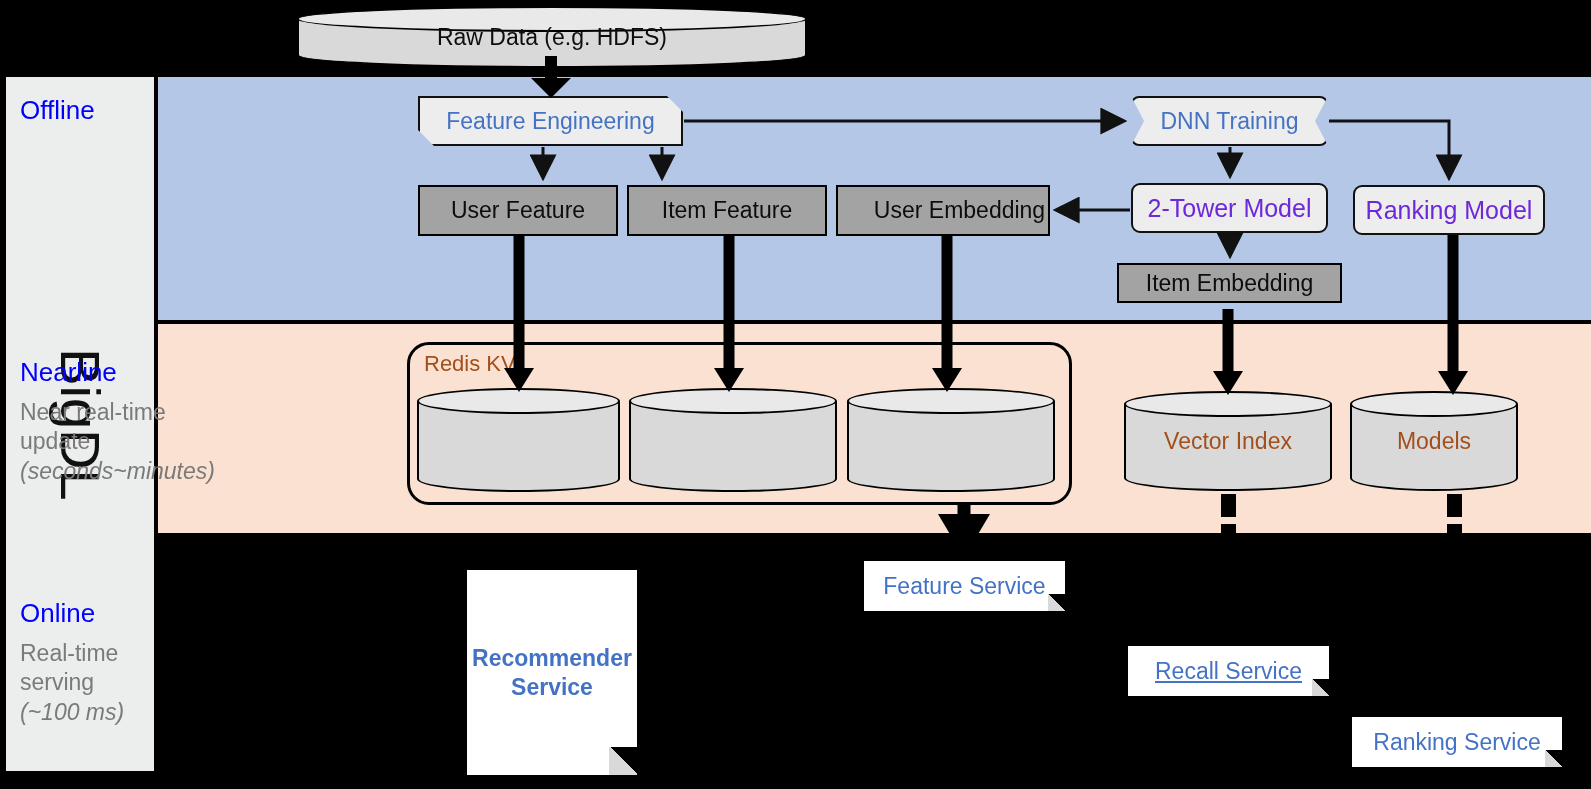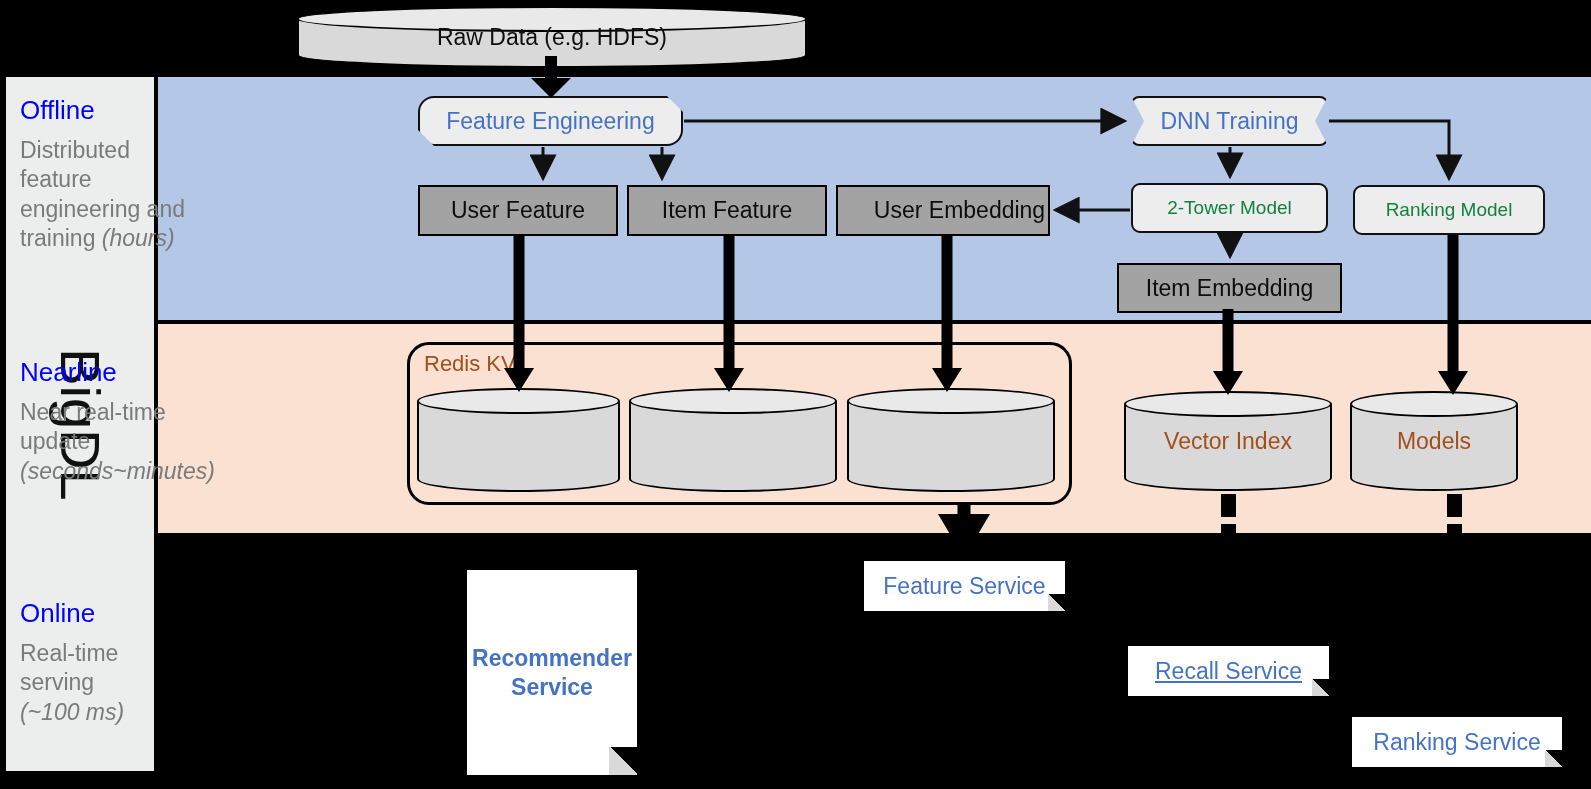--- a/index.html
+++ b/index.html
@@ -45,32 +45,31 @@
     background: #a3a3a3; border: 2px solid #000;
     display: flex; align-items: center; justify-content: center;
     font-size: 23px; color: #0d0d0d;
   }
 
   
   .modelbox {
     background: #ededed; border: 2px solid #111;
     border-radius: 9px;
     display: flex; align-items: center; justify-content: center;
-    font-size: 19px; color: #15803d; text-align: center;
+    font-size: 25px; color: #6d28d9; text-align: center;
   }
 
   
   .ribbon {
     background: #ededed; border: 2px solid #111;
     display: flex; align-items: center; justify-content: center;
     font-size: 23px; color: #4472c4;
   }
   .ribbon.corner-fold {
     clip-path: polygon(0 0, calc(100% - 16px) 0, 100% 16px, 100% 100%, 16px 100%, 0 calc(100% - 16px));
-    border-radius: 16px;
   }
   .ribbon.banner {
     clip-path: polygon(0 0, 100% 0, calc(100% - 13px) 50%, 100% 100%, 0 100%, 13px 50%);
     border-radius: 8px;
     justify-content: center;
   }
 
   
   .doccard {
     background: #ffffff;
@@ -126,26 +125,20 @@
   <div id="bigdl-sidebar">
     <div id="bigdl-label">BigDL</div>
   </div>
 
   <div class="band" id="offline-band"></div>
   <div class="band" id="nearline-band"></div>
   <div class="band" id="online-band"></div>
 
   <div class="band-label" style="top:95px;">
     <div class="band-title">Offline</div>
-    <div class="band-desc">
-      <div>Distributed</div>
-      <div>feature</div>
-      <div>engineering and</div>
-      <div><span>training </span><i>(hours)</i></div>
-    </div>
   </div>
 
   <div class="band-label" style="top:357px;">
     <div class="band-title">Nearline</div>
     <div class="band-desc">
       <div>Near real-time</div>
       <div>update</div>
       <div><i>(seconds~minutes)</i></div>
     </div>
   </div>
@@ -187,21 +180,21 @@
   </div>
 
   <div class="node modelbox" style="left:1131px; top:183px; width:197px; height:50px;">
     <span>2-Tower Model</span>
   </div>
 
   <div class="node modelbox" style="left:1353px; top:185px; width:192px; height:50px;">
     <span>Ranking Model</span>
   </div>
 
-  <div class="node greybox" style="left:1117px; top:263px; width:225px; height:50px;">
+  <div class="node greybox" style="left:1117px; top:263px; width:225px; height:40px;">
     <span>Item Embedding</span>
   </div>
 
   <div id="redis-container" style="left:407px; top:342px; width:665px; height:163px;">
     <div id="redis-kv-label">Redis KV</div>
   </div>
 
   <div class="cyl" style="left:417px; top:388px; width:203px; height:104px;">
     <div class="bot"></div>
     <div class="body"></div>

